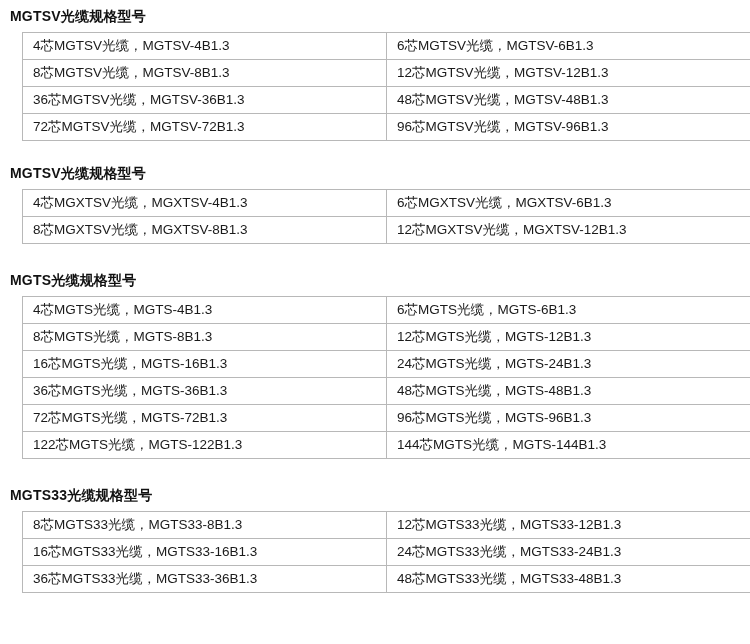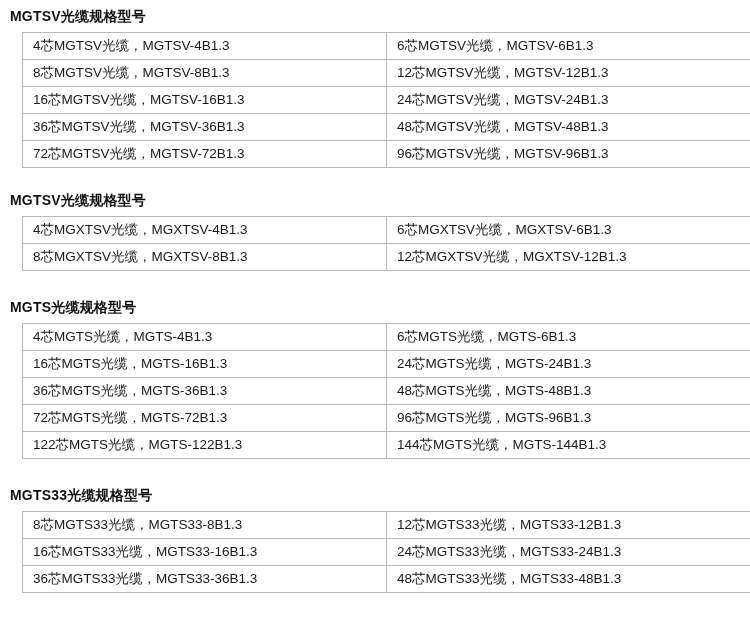--- a/index.html
+++ b/index.html
@@ -68,24 +68,20 @@
       <tbody>
         <tr>
           <td class="col-left">4芯MGTSV光缆，MGTSV-4B1.3</td>
           <td class="col-right">6芯MGTSV光缆，MGTSV-6B1.3</td>
         </tr>
         <tr>
           <td class="col-left">8芯MGTSV光缆，MGTSV-8B1.3</td>
           <td class="col-right">12芯MGTSV光缆，MGTSV-12B1.3</td>
         </tr>
         <tr>
-          <td class="col-left">16芯MGTSV光缆，MGTSV-16B1.3</td>
-          <td class="col-right">24芯MGTSV光缆，MGTSV-24B1.3</td>
-        </tr>
-        <tr>
           <td class="col-left">36芯MGTSV光缆，MGTSV-36B1.3</td>
           <td class="col-right">48芯MGTSV光缆，MGTSV-48B1.3</td>
         </tr>
         <tr>
           <td class="col-left">72芯MGTSV光缆，MGTSV-72B1.3</td>
           <td class="col-right">96芯MGTSV光缆，MGTSV-96B1.3</td>
         </tr>
       </tbody>
     </table>
   </div>
@@ -110,20 +106,24 @@
 
   <div class="gap-lg"></div>
 
   <div class="section">
     <div class="section-title">MGTS光缆规格型号</div>
     <table class="spec-table">
       <tbody>
         <tr>
           <td class="col-left">4芯MGTS光缆，MGTS-4B1.3</td>
           <td class="col-right">6芯MGTS光缆，MGTS-6B1.3</td>
+        </tr>
+        <tr>
+          <td class="col-left">8芯MGTS光缆，MGTS-8B1.3</td>
+          <td class="col-right">12芯MGTS光缆，MGTS-12B1.3</td>
         </tr>
         <tr>
           <td class="col-left">16芯MGTS光缆，MGTS-16B1.3</td>
           <td class="col-right">24芯MGTS光缆，MGTS-24B1.3</td>
         </tr>
         <tr>
           <td class="col-left">36芯MGTS光缆，MGTS-36B1.3</td>
           <td class="col-right">48芯MGTS光缆，MGTS-48B1.3</td>
         </tr>
         <tr>

